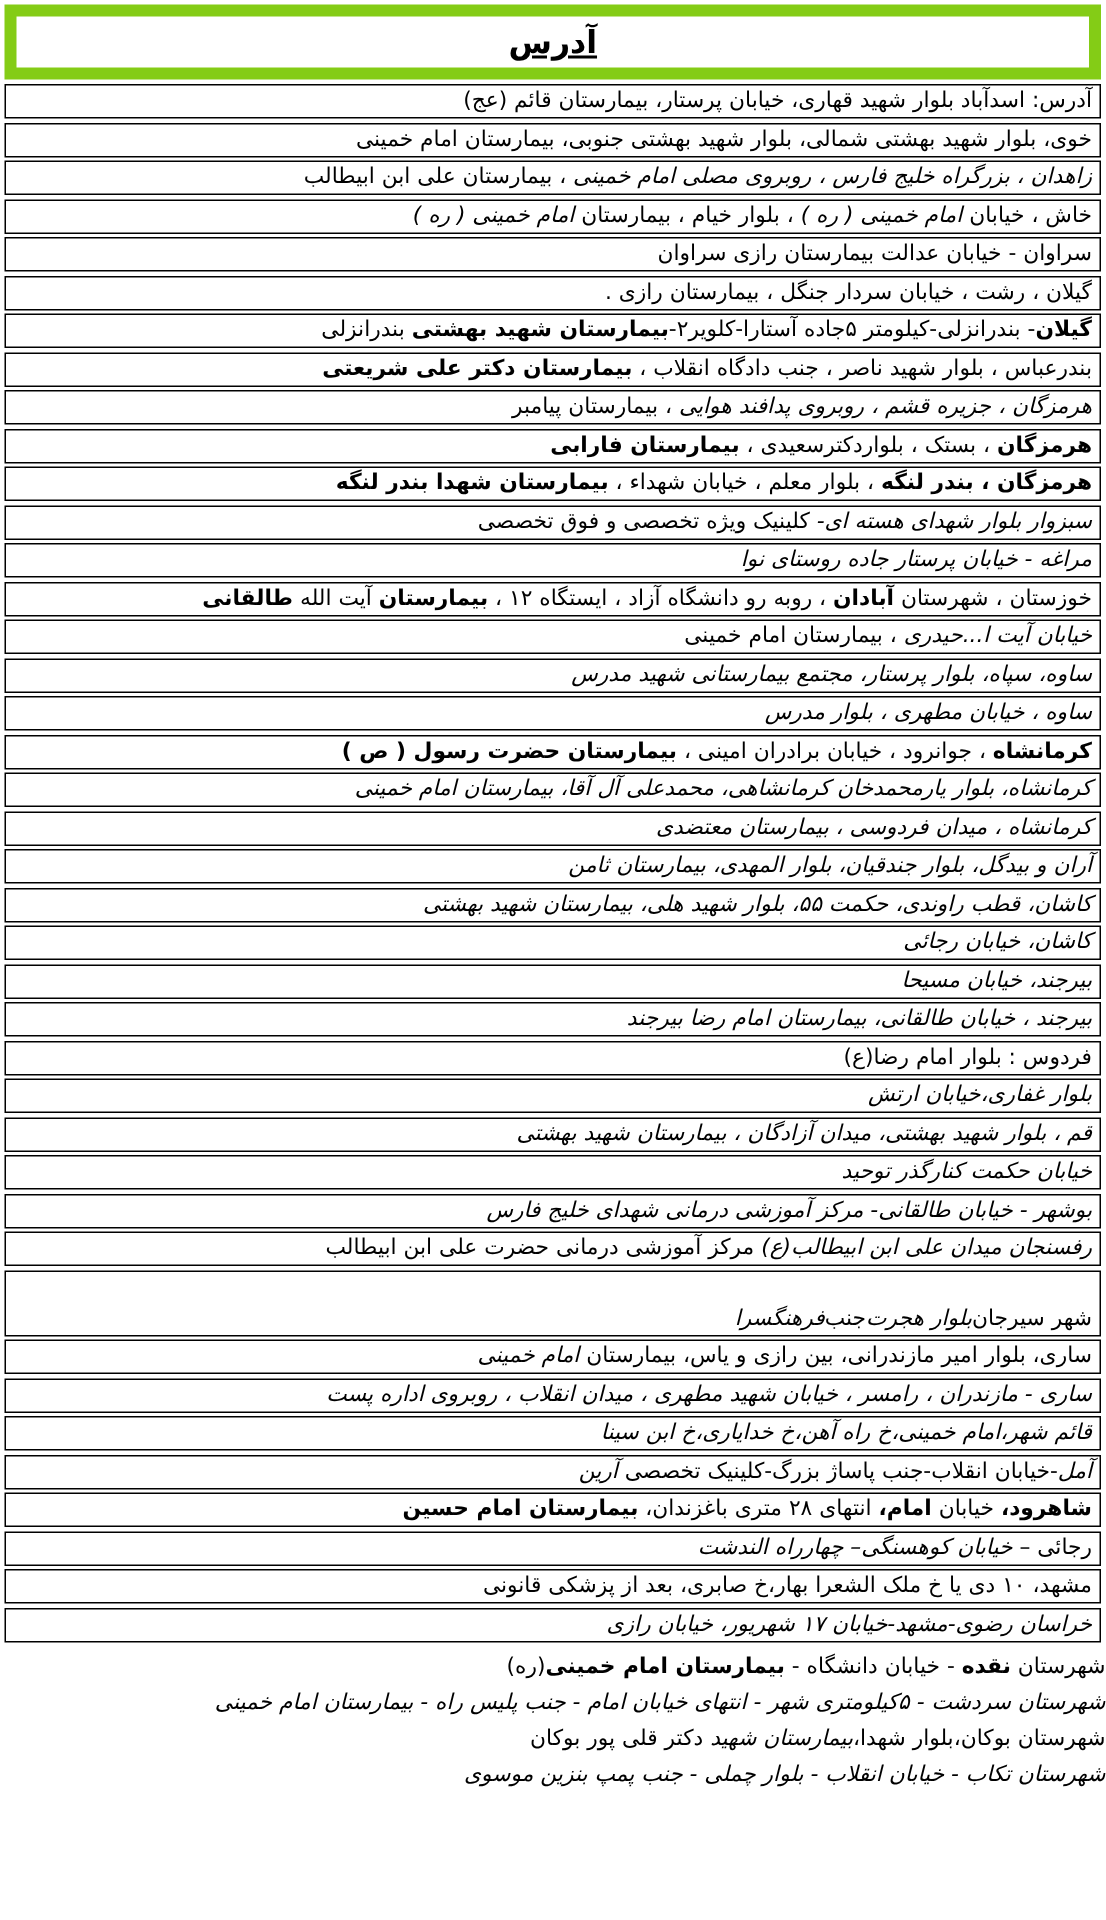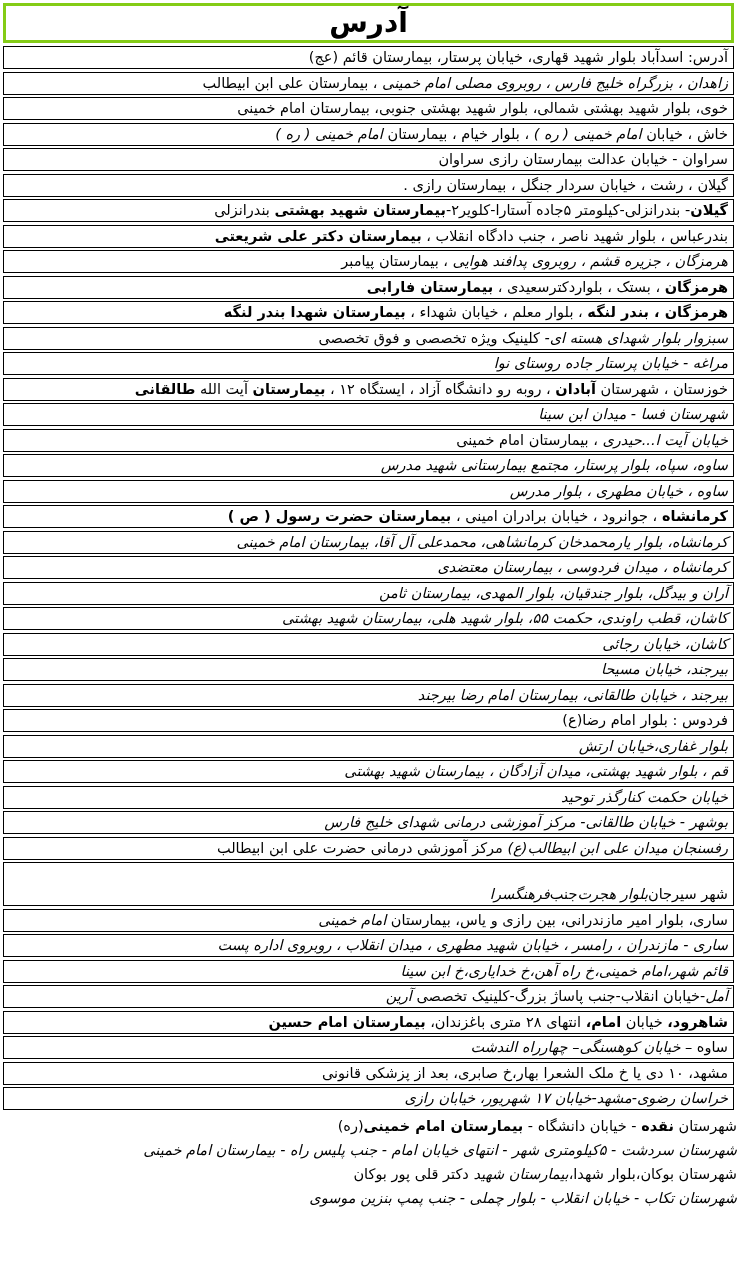--- a/index.html
+++ b/index.html
@@ -2,24 +2,25 @@
 <html lang="fa" dir="rtl"><head>
 <meta charset="utf-8">
 <style>
   html,body{margin:0;padding:0;background:#ffffff;}
   body{
     width:737px;height:1280px;overflow:hidden;
     font-family:"DejaVu Sans",sans-serif;color:#000;
   }
   .table-wrap{margin:3px 3px 0 3px;}
   .hdr{
-    border:3px solid #84cc16;
+    border:8px solid #84cc16;
     height:34px;line-height:34px;
-    text-align:center;font-weight:bold;font-size:28px;
+    text-align:center;font-weight:bold;font-size:21px;
     margin-bottom:3px;
+    text-decoration:underline;
   }
   .row{
     border:1.5px solid #000;
     min-height:20px;
     padding:0 5px;
     margin-bottom:2.5px;
     direction:rtl;text-align:right;
     font-size:14.5px;line-height:21px;
     white-space:nowrap;overflow:hidden;
   }
@@ -38,34 +39,33 @@
   .fline .b{font-weight:bold;}
   .fline .i{font-style:italic;}
 </style>
 </head>
 <body>
 
 <div class="table-wrap">
   <div class="hdr">آدرس</div>
   <div id="rows">
       <div class="row"><span>آدرس: اسدآباد بلوار شهید قهاری، خیابان پرستار، بیمارستان قائم (عج)</span></div>
+      <div class="row"><span>خوی، بلوار شهید بهشتی شمالی، بلوار شهید بهشتی جنوبی، بیمارستان امام خمینی</span></div>
       <div class="row"><span class="i">زاهدان ، بزرگراه خلیج فارس ، روبروی مصلی امام خمینی </span><span>، بیمارستان علی ابن ابیطالب</span></div>
-      <div class="row"><span>خوی، بلوار شهید بهشتی شمالی، بلوار شهید بهشتی جنوبی، بیمارستان امام خمینی</span></div>
       <div class="row"><span>خاش ، خیابان </span><span class="i">امام خمینی ( ره )</span><span> ، بلوار خیام ، بیمارستان </span><span class="i">امام خمینی ( ره )</span></div>
       <div class="row"><span>سراوان - خیابان عدالت بیمارستان رازی سراوان</span></div>
       <div class="row"><span>گیلان ، رشت ، خیابان سردار جنگل ، بیمارستان رازی .</span></div>
       <div class="row"><span class="b">گیلان</span><span>- بندرانزلی-کیلومتر ۵جاده آستارا-کلویر۲-</span><span class="b">بیمارستان شهید بهشتی</span><span> بندرانزلی</span></div>
       <div class="row"><span>بندرعباس ، بلوار شهید ناصر ، جنب دادگاه انقلاب ، </span><span class="b">بیمارستان دکتر علی شریعتی</span></div>
       <div class="row"><span class="i">هرمزگان ، جزیره قشم ، روبروی پدافند هوایی </span><span>، بیمارستان پیامبر</span></div>
       <div class="row"><span class="b">هرمزگان</span><span> ، بستک ، بلواردکترسعیدی ، </span><span class="b">بیمارستان فارابی</span></div>
       <div class="row"><span class="b">هرمزگان ، بندر لنگه</span><span> ، بلوار معلم ، خیابان شهداء ، </span><span class="b">بیمارستان شهدا بندر لنگه</span></div>
       <div class="row"><span class="i">سبزوار بلوار شهدای هسته ای-</span><span> کلینیک ویژه تخصصی و فوق تخصصی</span></div>
       <div class="row"><span class="i">مراغه - خیابان پرستار جاده روستای نوا</span></div>
       <div class="row"><span>خوزستان ، شهرستان </span><span class="b">آبادان</span><span> ، روبه رو دانشگاه آزاد ، ایستگاه ۱۲ ، </span><span class="b">بیمارستان</span><span> آیت الله </span><span class="b">طالقانی</span></div>
-      <div class="row"><span class="i">شهرستان فسا - میدان ابن سینا</span></div>
       <div class="row"><span class="i">خیابان آیت ا...حیدری</span><span> ، بیمارستان امام خمینی</span></div>
       <div class="row"><span class="i">ساوه، سپاه، بلوار پرستار، مجتمع بیمارستانی شهید مدرس</span></div>
       <div class="row"><span class="i">ساوه ، خیابان مطهری ، بلوار مدرس</span></div>
       <div class="row"><span class="b">کرمانشاه</span><span> ، جوانرود ، خیابان برادران امینی ، </span><span class="b">بیمارستان حضرت رسول ( ص )</span></div>
       <div class="row"><span class="i">کرمانشاه، بلوار یارمحمدخان کرمانشاهی، محمدعلی آل آقا، بیمارستان امام خمینی</span></div>
       <div class="row"><span class="i">کرمانشاه ، میدان فردوسی ، بیمارستان معتضدی</span></div>
       <div class="row"><span class="i">آران و بیدگل، بلوار جندقیان، بلوار المهدی، بیمارستان ثامن</span></div>
       <div class="row"><span class="i">کاشان، قطب راوندی، حکمت ۵۵، بلوار شهید هلی، بیمارستان شهید بهشتی</span></div>
       <div class="row"><span class="i">کاشان، خیابان رجائی</span></div>
       <div class="row"><span class="i">بیرجند، خیابان مسیحا</span></div>
@@ -80,21 +80,21 @@
         <span>شهر سیرجان </span>
         <span class="i">بلوار هجرت</span>
         <span> جنب </span>
         <span class="i">فرهنگسرا</span>
       </div>
       <div class="row"><span>ساری، بلوار امیر مازندرانی، بین رازی و یاس، بیمارستان </span><span class="i">امام خمینی</span></div>
       <div class="row"><span class="i">ساری - مازندران ، رامسر ، خیابان شهید مطهری ، میدان انقلاب ، روبروی اداره پست</span></div>
       <div class="row"><span class="i">قائم شهر،امام خمینی،خ راه آهن،خ خدایاری،خ ابن سینا</span></div>
       <div class="row"><span class="i">آمل</span><span>-خیابان انقلاب-جنب پاساژ بزرگ-کلینیک تخصصی </span><span class="i">آرین</span></div>
       <div class="row"><span class="b">شاهرود،</span><span> خیابان </span><span class="b">امام،</span><span> انتهای ۲۸ متری باغزندان، </span><span class="b">بیمارستان امام حسین</span></div>
-      <div class="row"><span>ساوه – </span><span class="i">خیابان کوهسنگی– چهارراه الندشت</span></div>
+      <div class="row"><span>رجائی – </span><span class="i">خیابان کوهسنگی– چهارراه الندشت</span></div>
       <div class="row"><span>مشهد، ۱۰ دی یا خ ملک الشعرا بهار،خ صابری، بعد از پزشکی قانونی</span></div>
       <div class="row"><span class="i">خراسان رضوی-مشهد-خیابان ۱۷ شهریور، خیابان رازی</span></div>
     </div>
 </div>
 
 <div class="footer" id="footer">
     <div class="fline"><span>شهرستان </span><span class="b">نقده</span><span> - خیابان دانشگاه - </span><span class="b">بیمارستان امام خمینی</span><span>(ره)</span></div>
     <div class="fline"><span class="i">شهرستان سردشت - ۵کیلومتری شهر - انتهای خیابان امام - جنب پلیس راه - بیمارستان امام خمینی</span></div>
     <div class="fline"><span>شهرستان بوکان،بلوار شهدا،</span><span class="i">بیمارستان شهید</span><span> دکتر قلی پور بوکان</span></div>
     <div class="fline"><span class="i">شهرستان تکاب - خیابان انقلاب - بلوار چملی - جنب پمپ بنزین موسوی</span></div>

